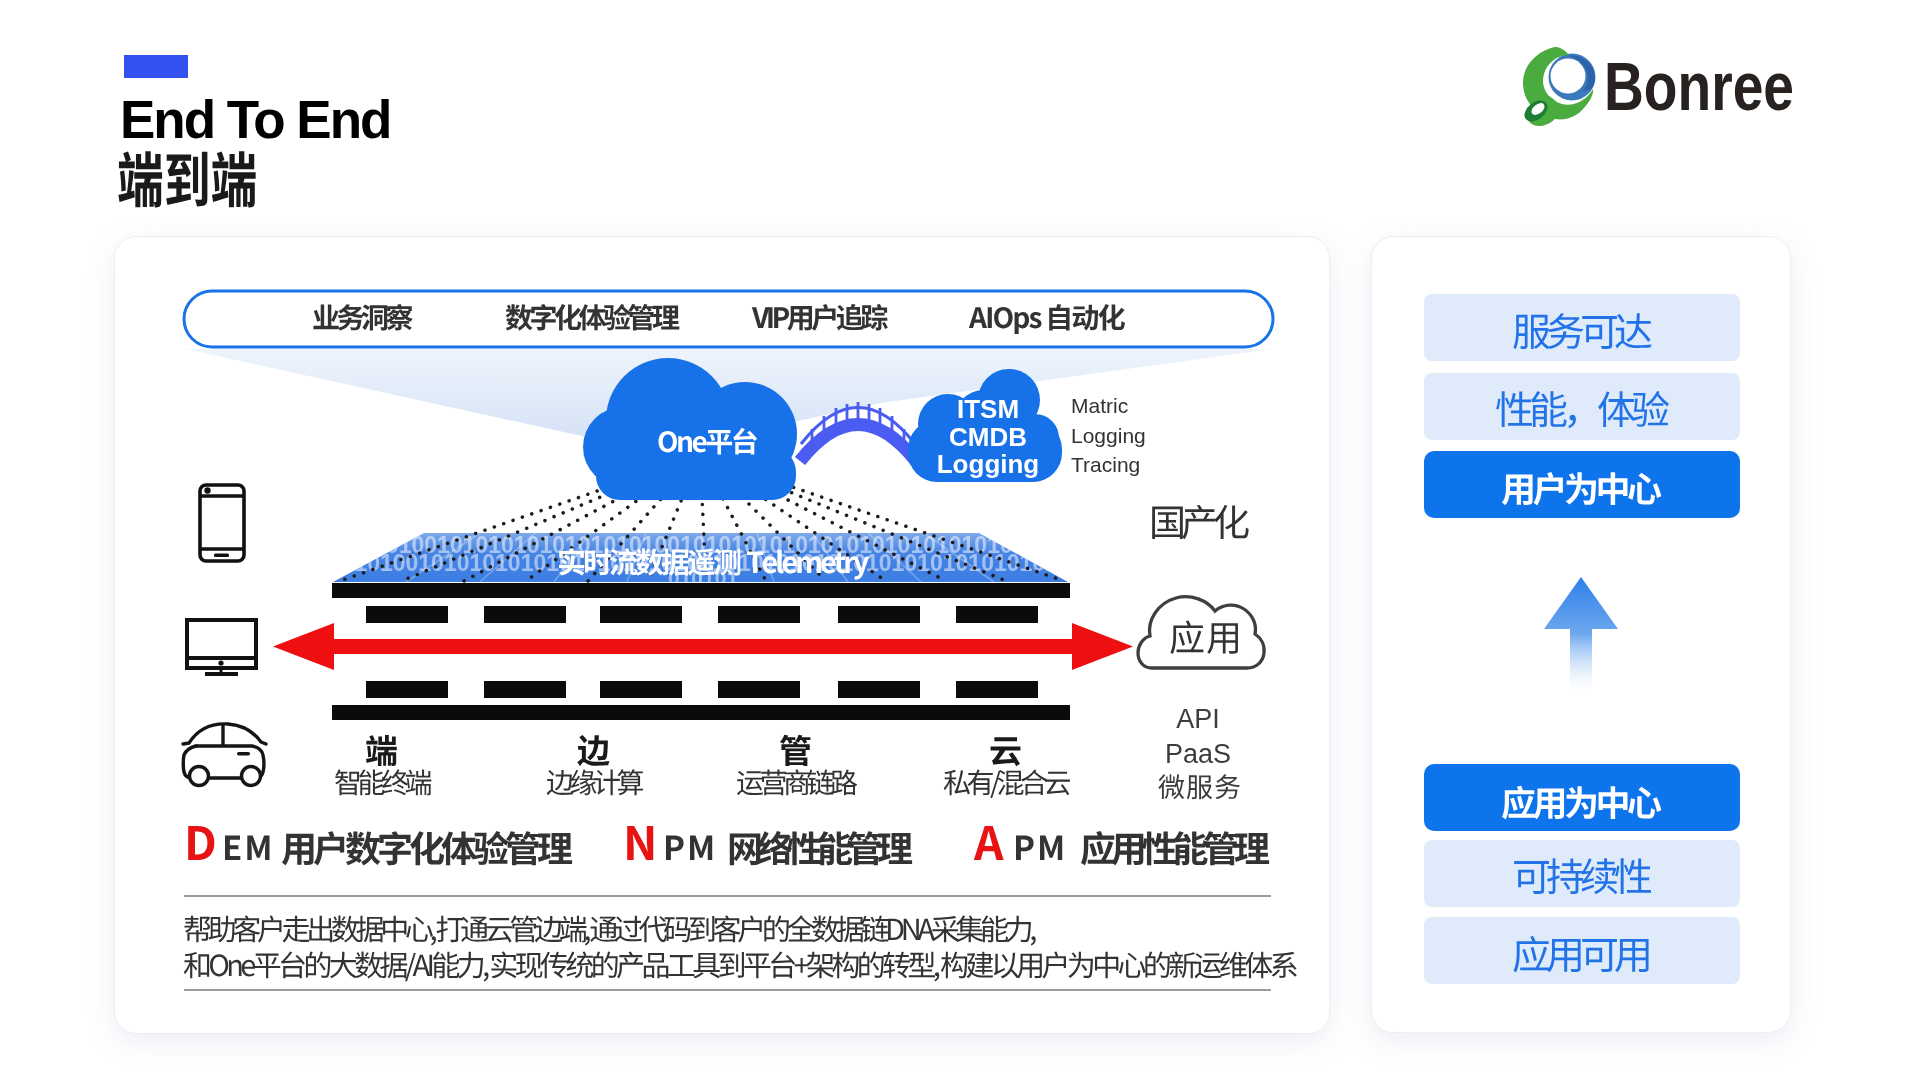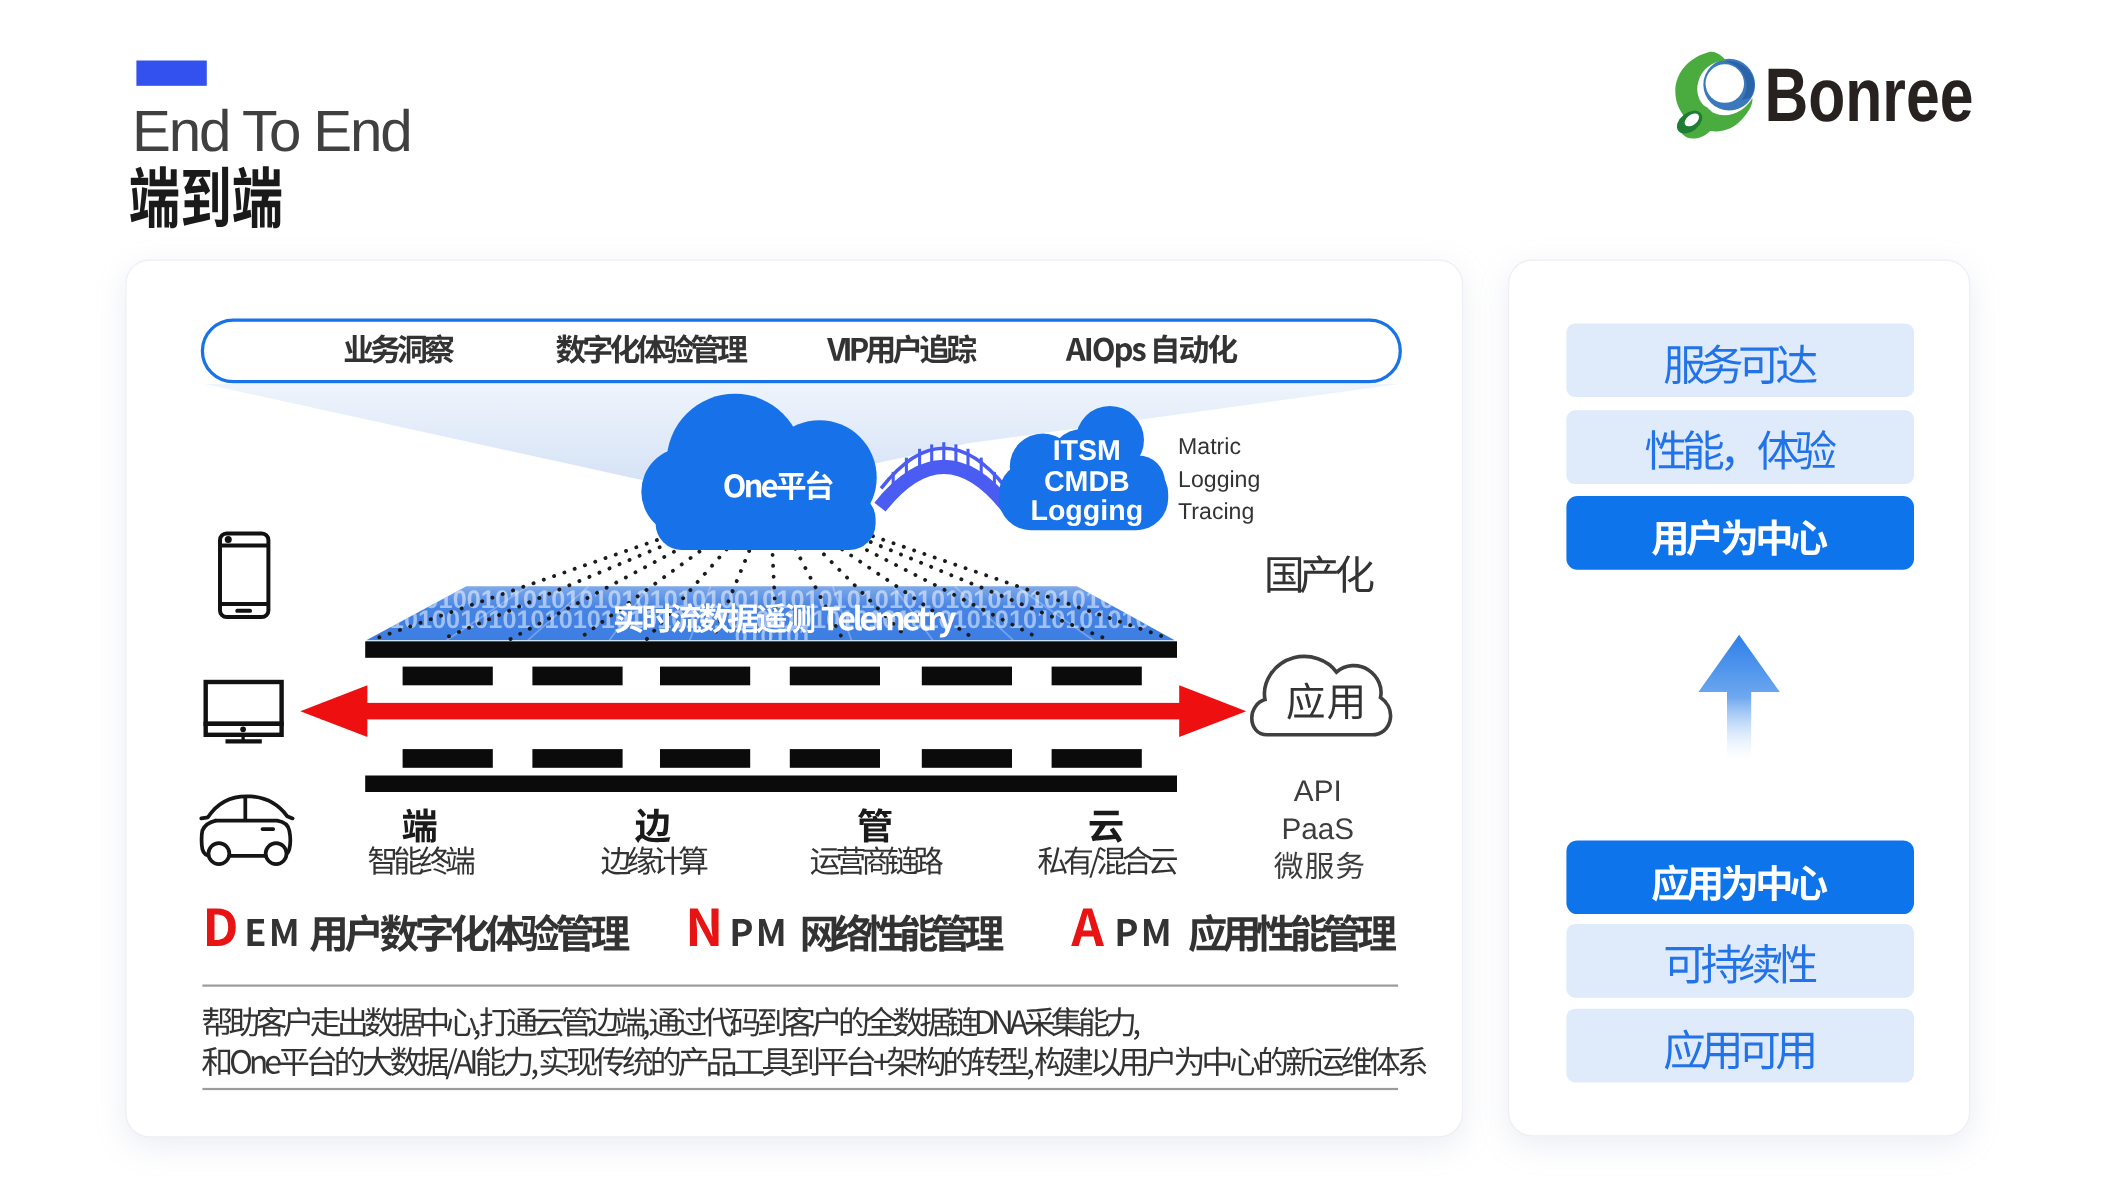--- a/index.html
+++ b/index.html
@@ -4,21 +4,21 @@
 html,body{width:1920px;height:1080px;background:#ffffff;overflow:hidden;font-family:"Liberation Sans",sans-serif}
 .abs{position:absolute}
 .t{position:absolute;overflow:visible;width:2px;height:2px}
 .card{position:absolute;background:#fff;border:1px solid #ededf3;border-radius:22px;box-shadow:0 8px 28px rgba(150,160,195,.18)}
 .btn{position:absolute;left:1424px;width:316px;height:67px;border-radius:8px;background:#dfeafb}
 .btn.solid{background:#0e74ec;border-radius:10px}
 </style></head>
 <body>
 
 <div class="abs" style="left:124px;top:55px;width:64px;height:23px;background:#3351ee"></div>
-<div class="abs" style="left:120px;top:89px;font-size:53px;font-weight:normal;color:#404040;letter-spacing:-2px">End To End</div>
+<div class="abs" style="left:120px;top:89px;font-size:53px;font-weight:bold;color:#000000;letter-spacing:-2px">End To End</div>
 
 <svg class="abs" style="left:1519px;top:44px" width="310" height="92" viewBox="0 0 310 92">
 
   <circle cx="53" cy="33" r="23.5" fill="#3a79bc"></circle>
   <path d="M72,45 C78,38 77,26 70,19 C64,13 56,10 48,12 C58,13 66,20 68,29 C70,36 68,42 64,47 Z" fill="#2b63a8"></path>
 
   <path d="M36,3 C18,7 4,21 4,39 C4,58 18,72 36,75 C47,77 58,72 64,65 C71,58 75,50 74,45 C68,56 55,63 43,60 C29,56 21,43 25,30 C28,19 38,11 50,11 C46,6 41,3 36,3 Z" fill="#4aab3e"></path>
   <path d="M36,3 C30,6 25,11 23,17 C14,24 8,34 8,44 C8,52 11,59 16,64 C10,53 12,39 21,30 C23,18 30,8 40,4 Z" fill="#4aab3e"></path>
 
   <path d="M30,52 C20,53 10,60 8,69 C7,76 12,82 20,82 C30,82 40,74 42,64 C38,58 34,54 30,52 Z" fill="#4aab3e"></path>

